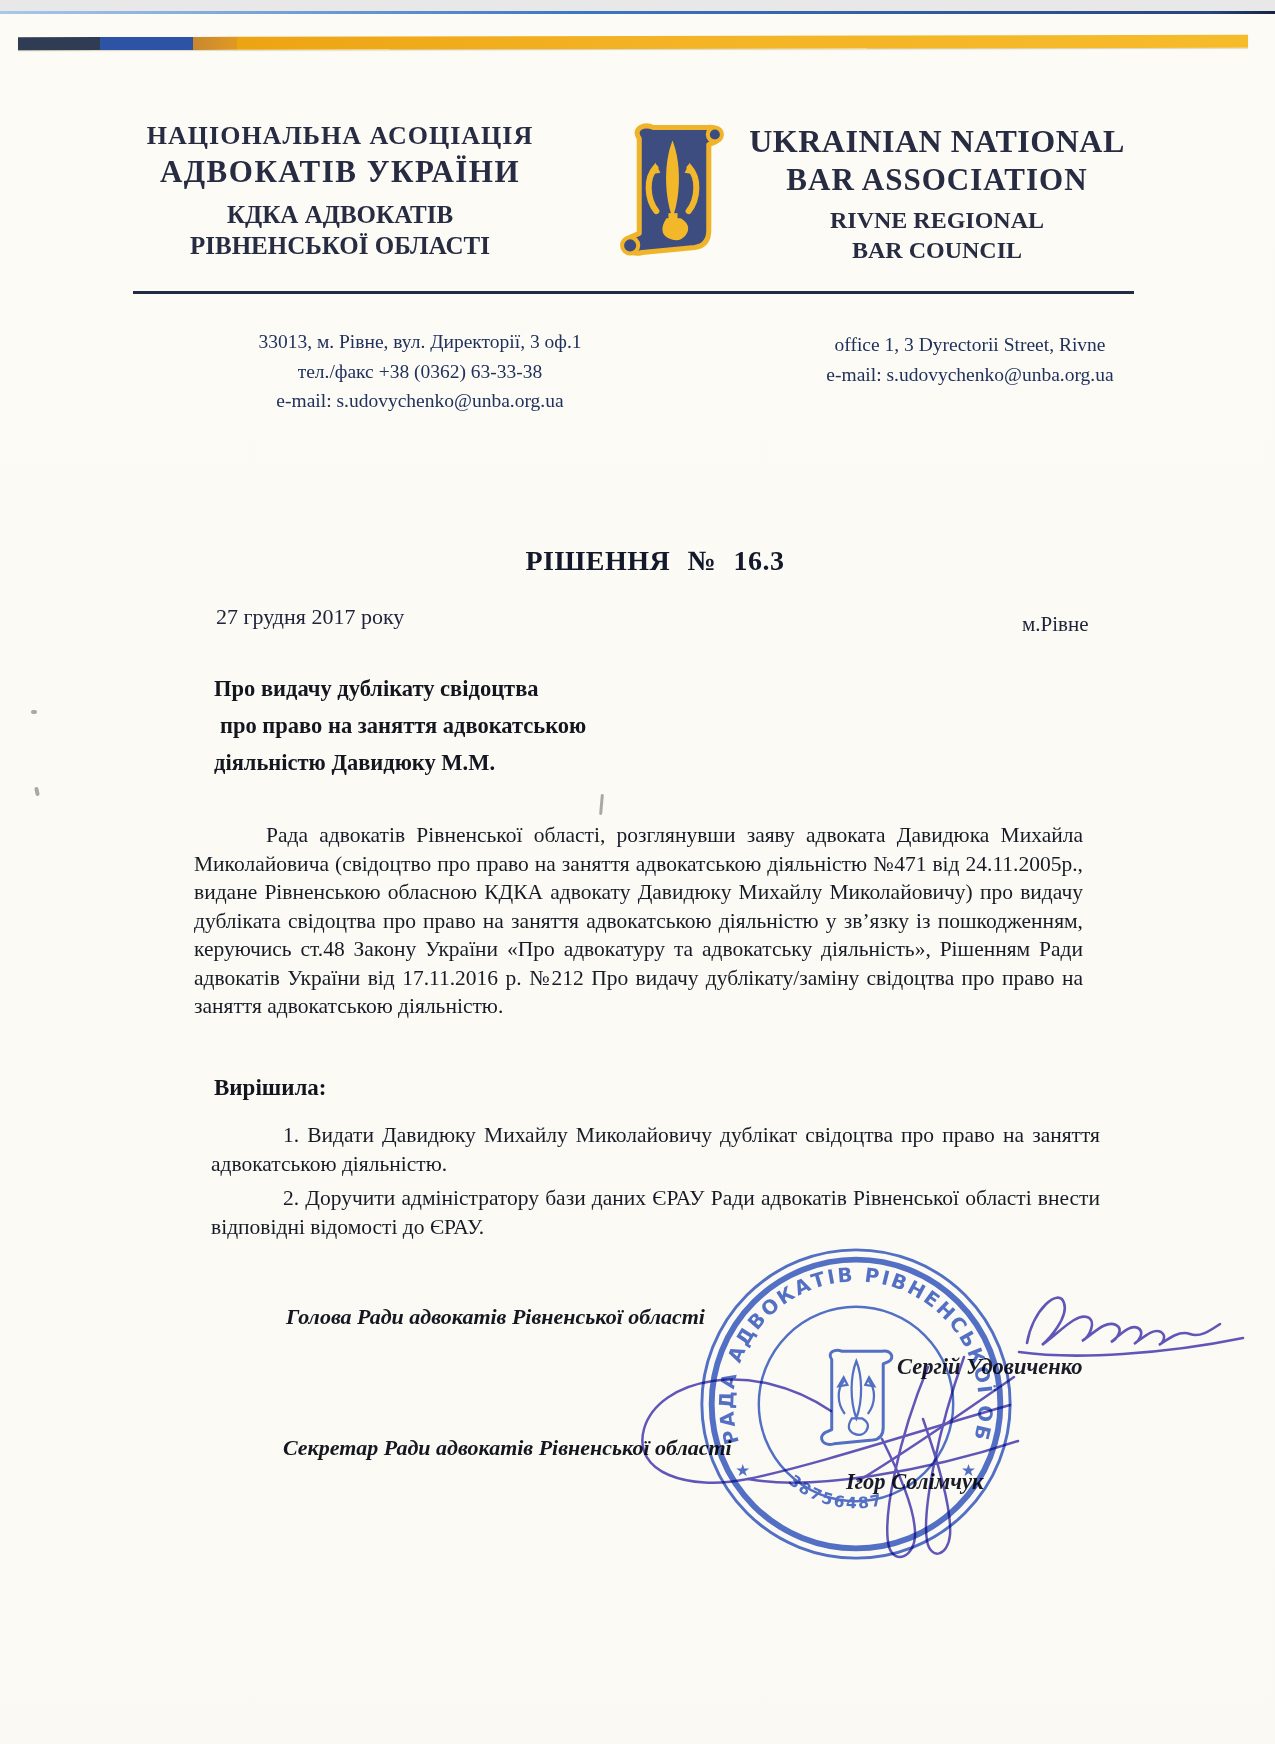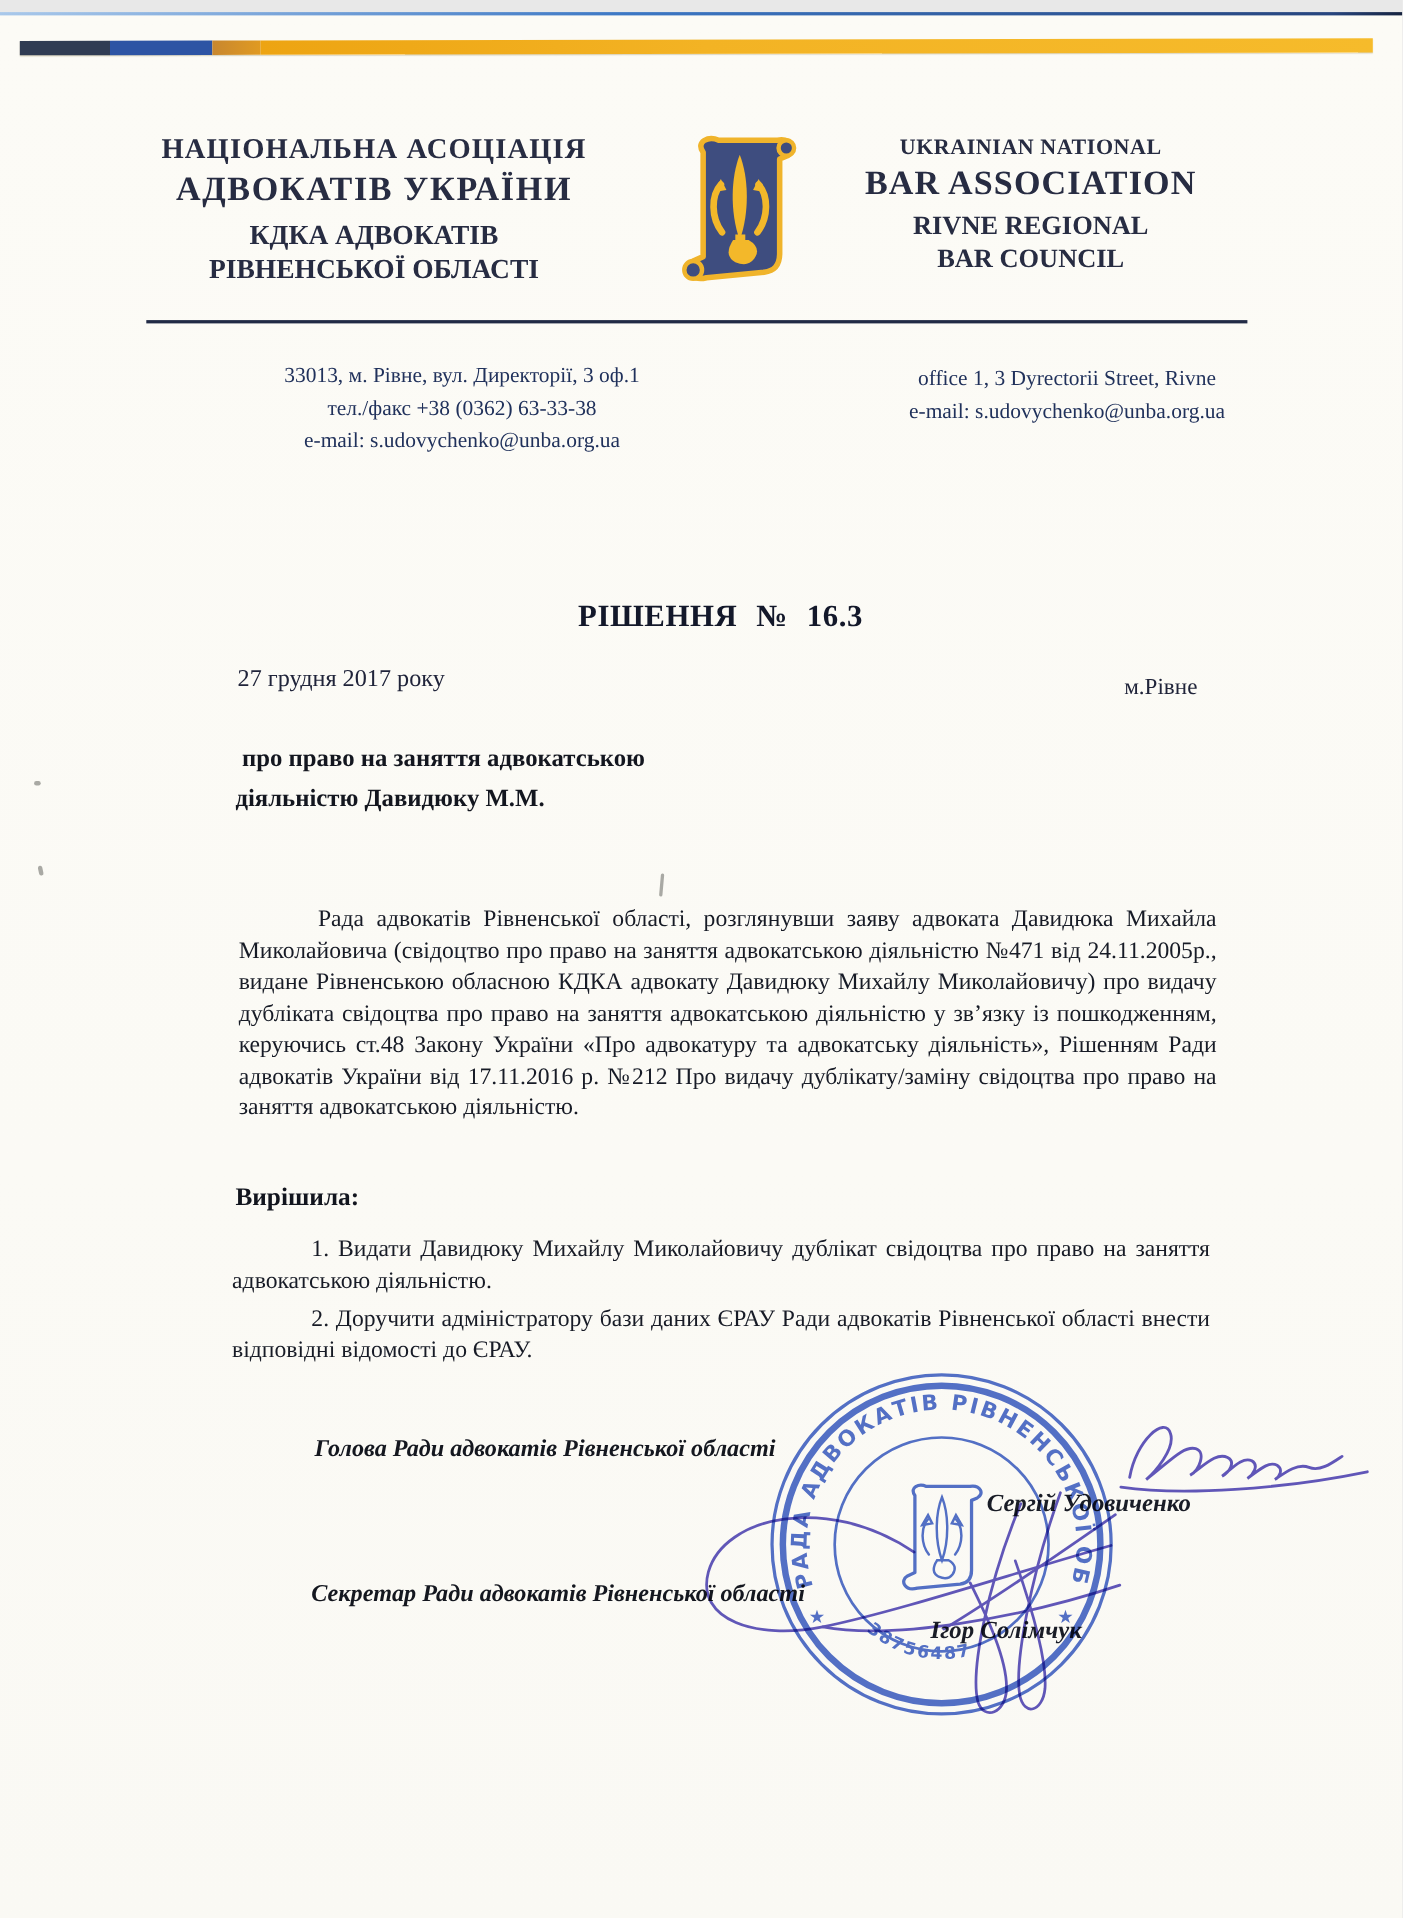--- a/index.html
+++ b/index.html
@@ -31,21 +31,21 @@
 
   
   .org{position:absolute;text-align:center;font-weight:bold;color:#272c42;}
   .org div{white-space:nowrap;}
   .org-ua{left:138px;top:110px;width:404px;}
   .ua-l1{font-size:26px;letter-spacing:1px;}
   .ua-l2{font-size:31px;letter-spacing:1.5px;margin-top:3px;}
   .ua-l3{font-size:25px;margin-top:11px;}
   .ua-l4{font-size:25px;margin-top:3px;}
   .org-en{left:735px;top:112px;width:404px;}
-  .en-l1{font-size:20px;letter-spacing:.5px;}
+  .en-l1{font-size:32px;letter-spacing:.5px;}
   .en-l2{font-size:31px;letter-spacing:1px;margin-top:2px;}
   .en-l3{font-size:24px;margin-top:9px;}
   .en-l4{font-size:24px;margin-top:3px;}
   .logo{position:absolute;left:611px;top:109px;width:123px;height:147px;}
 
   .rule{position:absolute;left:133px;top:280px;width:1001px;height:3px;background:#222b46;}
 
   .contact{position:absolute;text-align:center;font-size:19.5px;line-height:1.52;color:#20315b;}
   .contact div{white-space:nowrap;}
   .contact-ua{left:148px;top:316px;width:544px;}
@@ -53,21 +53,21 @@
 
   .title{position:absolute;left:210px;top:534px;width:890px;text-align:center;
     font-weight:bold;font-size:28px;letter-spacing:.5px;word-spacing:.35em;color:#13182a;}
   .date{position:absolute;left:216px;top:593px;font-size:22px;color:#20243a;}
   .place{position:absolute;left:1022px;top:601px;font-size:21px;color:#20243a;}
 
   .subject{position:absolute;left:214px;top:659px;width:480px;font-weight:bold;
     font-size:22.5px;line-height:37px;color:#13161f;}
   .subject .s2{padding-left:6px;}
 
-  .body-par{position:absolute;left:217px;top:810px;width:889px;font-size:21.5px;
+  .body-par{position:absolute;left:194px;top:810px;width:889px;font-size:21.5px;
     line-height:28.5px;text-align:justify;text-indent:72px;color:#171b26;}
 
   .resolved{position:absolute;left:214px;top:1064px;font-size:23px;font-weight:bold;color:#12151e;}
   .item{position:absolute;left:211px;width:889px;font-size:21.5px;line-height:29px;
     text-align:justify;text-indent:72px;color:#171b26;}
   .item-1{top:1110px;}
   .item-2{top:1173px;}
 
   .sig-title{position:absolute;font-style:italic;font-weight:bold;font-size:22px;color:#14171f;white-space:nowrap;text-align:right;}
   .sig-head-title{left:286px;top:1293px;}
@@ -136,20 +136,21 @@
   <div class="contact contact-en">
     <div>office 1, 3 Dyrectorii Street, Rivne</div>
     <div>e-mail: s.udovychenko@unba.org.ua</div>
   </div>
 
   <div class="title">РІШЕННЯ № 16.3</div>
   <div class="date">27 грудня 2017 року</div>
   <div class="place">м.Рівне</div>
 
   <div class="subject">
+    <div class="s1">Про видачу дублікату свідоцтва</div>
     <div class="s2">про право на заняття адвокатською</div>
     <div class="s3">діяльністю Давидюку М.М.</div>
   </div>
 
   <div class="body-par">Рада адвокатів Рівненської області, розглянувши заяву адвоката Давидюка Михайла Миколайовича (свідоцтво про право на заняття адвокатською діяльністю №471 від 24.11.2005р., видане Рівненською обласною КДКА адвокату Давидюку Михайлу Миколайовичу) про видачу дубліката свідоцтва про право на заняття адвокатською діяльністю у зв’язку із пошкодженням, керуючись ст.48 Закону України «Про адвокатуру та адвокатську діяльність», Рішенням Ради адвокатів України від 17.11.2016 р. №212 Про видачу дублікату/заміну свідоцтва про право на заняття адвокатською діяльністю.</div>
 
   <div class="resolved">Вирішила:</div>
   <div class="item item-1">1. Видати Давидюку Михайлу Миколайовичу дублікат свідоцтва про право на заняття адвокатською діяльністю.</div>
   <div class="item item-2">2. Доручити адміністратору бази даних ЄРАУ Ради адвокатів Рівненської області внести відповідні відомості до ЄРАУ.</div>
 

